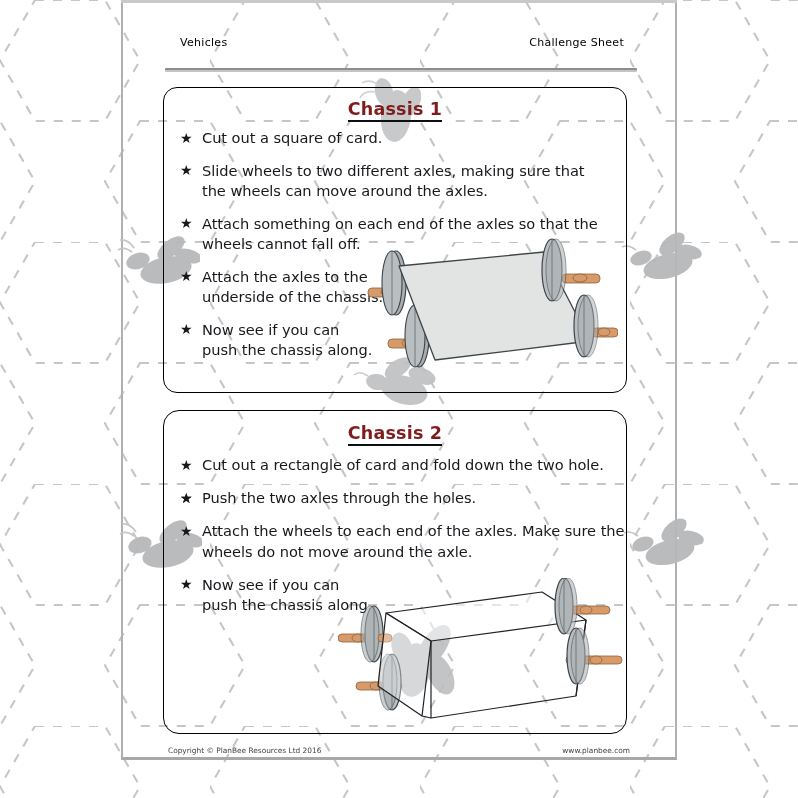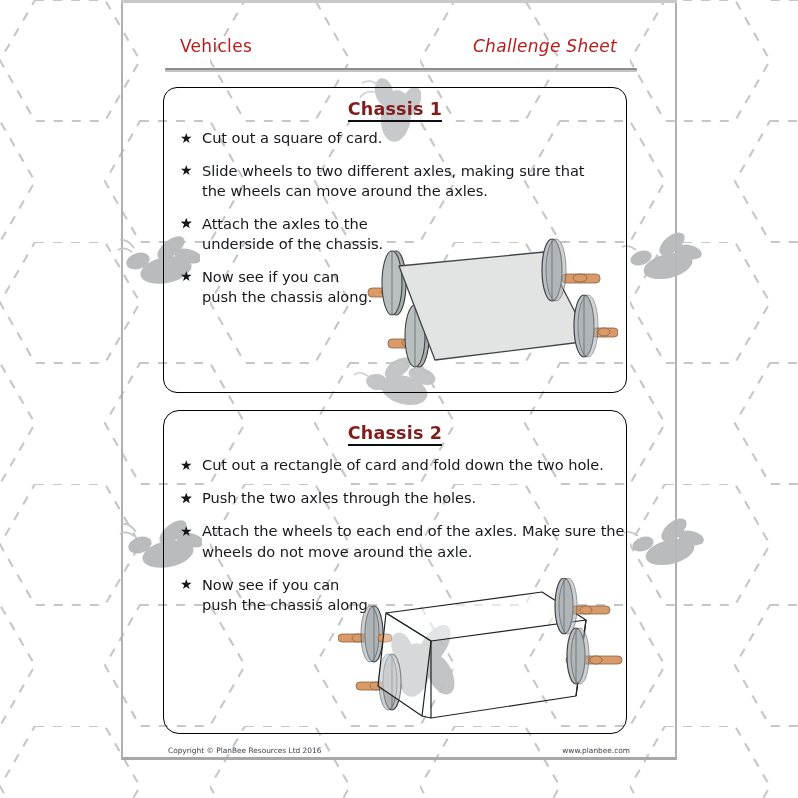--- a/index.html
+++ b/index.html
@@ -52,27 +52,27 @@
     left: 168px;
     top: 36px;
     width: 464px;
     height: 30px;
   }
   #header .h-left,
   #header .h-right {
     position: absolute;
     top: 0;
     font-family: "DejaVu Sans", "Liberation Sans", sans-serif;
-    font-size: 17px;
-    color: #b91c1c;
+    font-size: 11px;
+    color: #000000;
     letter-spacing: .3px;
     white-space: nowrap;
   }
   #header .h-left { left: 12px; }
-  #header .h-right { right: 15px; font-style: italic; }
+  #header .h-right { right: 8px; }
 
   #header-rule {
     position: absolute;
     left: 165px;
     top: 68px;
     width: 472px;
     height: 4px;
     background: linear-gradient(to bottom, #8d8d8d 0 1.6px, #c4c4c4 1.6px 4px);
     border-radius: 1px;
   }
@@ -310,20 +310,21 @@
     <li>
       <span class="star">★</span>
       <span>Cut out a square of card.</span>
     </li>
     <li>
       <span class="star">★</span>
       <span>Slide wheels to two different axles, making sure that the wheels can move around the axles.</span>
     </li>
     <li>
       <span class="star">★</span>
+      <span>Attach something on each end of the axles so that the wheels cannot fall off.</span>
     </li>
     <li class="narrow">
       <span class="star">★</span>
       <span>Attach the axles to the underside of the chassis.</span>
     </li>
     <li class="narrow3">
       <span class="star">★</span>
       <span>Now see if you can push the chassis along.</span>
     </li>
   </ul>

